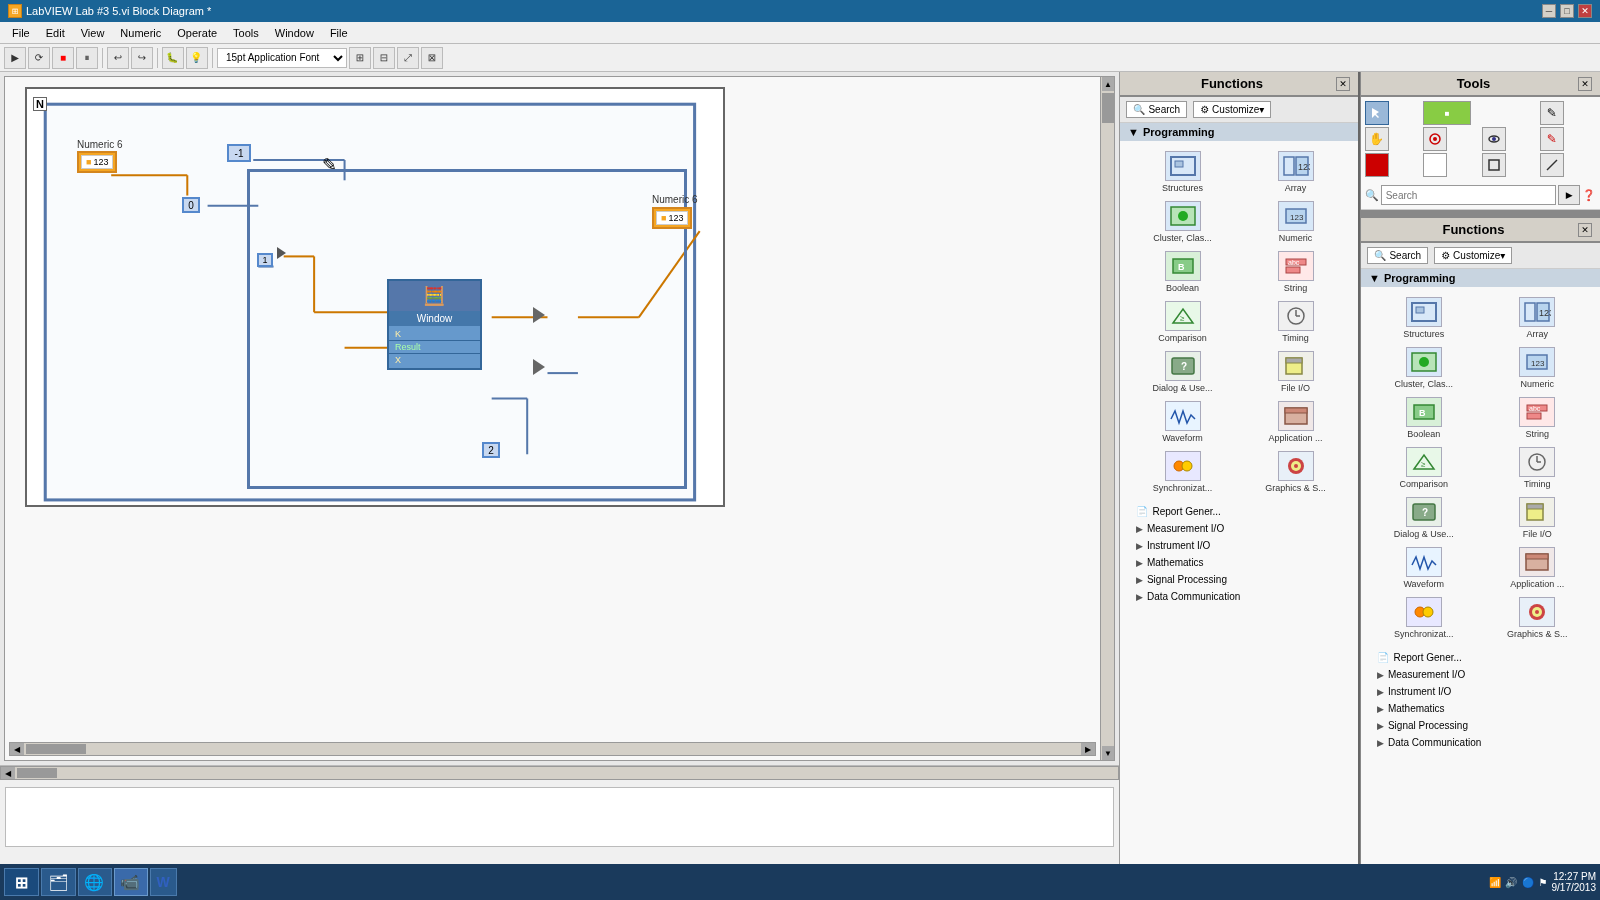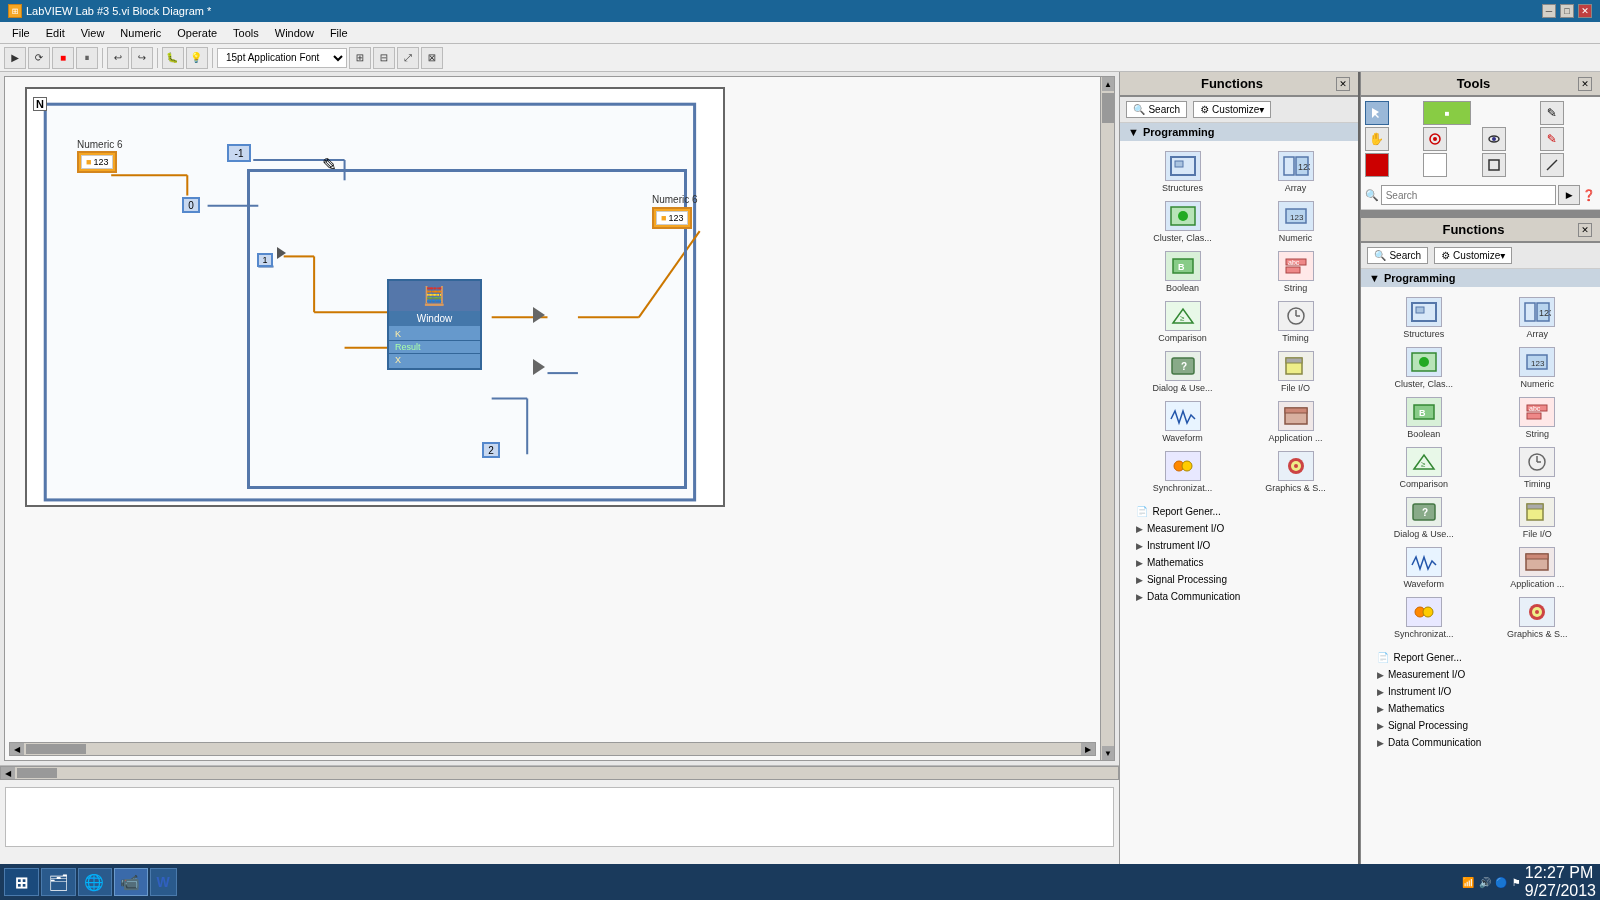--- a/index.html
+++ b/index.html
@@ -327,21 +327,21 @@
     }
     .taskbar-icon { font-size: 16px; }
     .taskbar-right {
       margin-left: auto;
       display: flex;
       align-items: center;
       gap: 4px;
       color: white;
       font-size: 10px;
     }
-    .clock { font-size: 16px; }
+    .clock { text-align: right; font-size: 10px; }
     .scroll-thumb { width: 12px; height: 30px; background: #999; margin: 2px 1px; }
 
     
     .n-label {
       position: absolute;
       top: 8px; left: 6px;
       font-size: 11px; font-weight: bold;
       color: #000;
       background: white;
       border: 1px solid #666;
@@ -973,16 +973,16 @@
   <div class="taskbar-btn">
     <span class="taskbar-icon" style="font-weight:bold;font-size:14px;color:#3060c0;">W</span>
   </div>
   <div class="taskbar-right">
     <span>📶</span>
     <span>🔊</span>
     <span>🔵</span>
     <span>⚑</span>
     <div class="clock">
       <div>12:27 PM</div>
-      <div>9/27/2013</div>
+      <div>9/17/2013</div>
     </div>
   </div>
 </div>
 
 </body></html>

